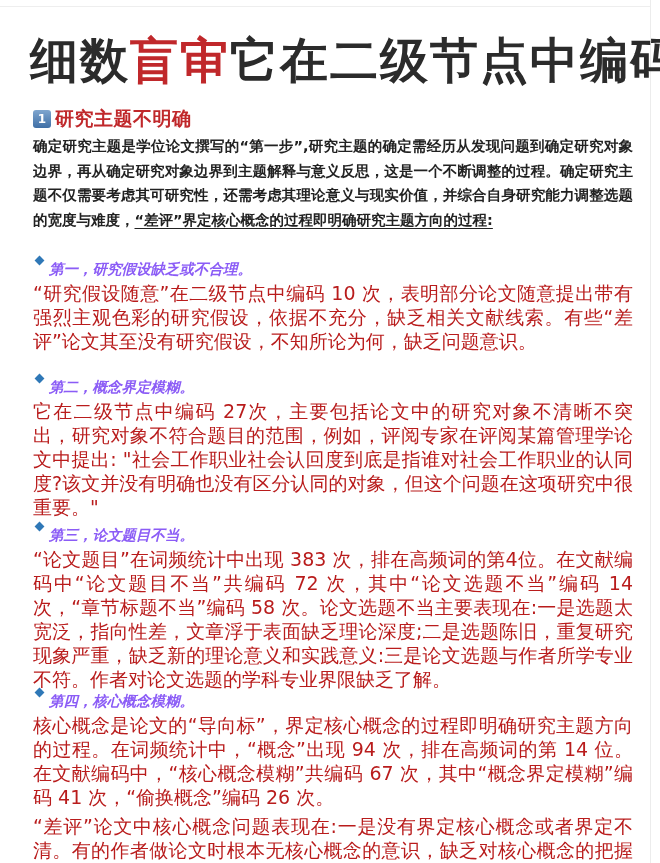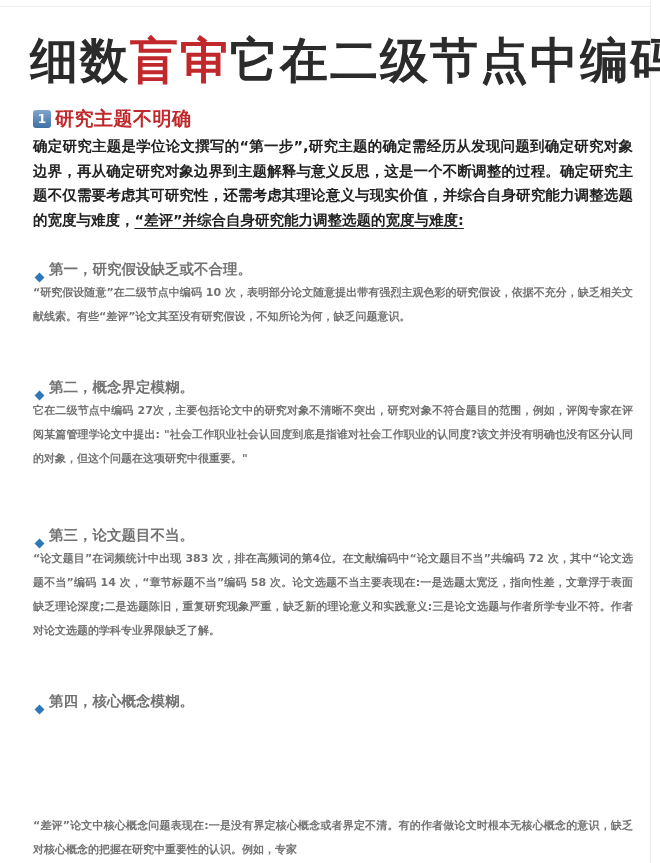--- a/index.html
+++ b/index.html
@@ -31,30 +31,29 @@
     background: linear-gradient(180deg, #7fa6cf 0%, #3f6fa6 100%);
     color: #fff; font-size: 12px; font-weight: bold;
     display: flex; align-items: center; justify-content: center;
     margin-right: 4px;
   }
   .section-title {
     font-size: 19px; font-weight: bold; color: #c0282b; letter-spacing: 0.5px;
   }
   .block { position: absolute; left: 33px; width: 600px; }
   .para {
-    font-size: 11px; line-height: 24px; margin: 0; text-align: justify;
-    color: #737373;
-    font-weight: bold;
+    font-size: 19px; line-height: 24px; margin: 0; text-align: justify;
+    color: #b91c1c;
   }
   .intro { top: 134px; }
   .intro .para { font-weight: bold; color: #222; font-size: 14.5px; line-height: 24.5px; }
   .underline { text-decoration: underline; text-underline-offset: 3px; }
   .sub-head {
-    display: flex; align-items: flex-end;
-    font-size: 14.5px; font-weight: bold; color: #737373; line-height: 24px;
+    display: flex; align-items: flex-start;
+    font-size: 14.5px; font-weight: bold; color: #8b5cf6; line-height: 24px; font-style: italic;
   }
   .diamond {
     width: 7px; height: 7px; background: #2f78b7; transform: rotate(45deg);
     margin: 0 6px 0 3px; display: inline-block;
   }
   .s1 { top: 257px; }
   .s2 { top: 375px; }
   .s3 { top: 523px; }
   .s4 { top: 689px; }
   .s5 { top: 814px; }
@@ -68,21 +67,21 @@
 <div class="title">
   <span>细数</span><span class="hl">盲审</span><span>它在二级节点中编码</span>
 </div>
 
 <div class="section-head">
   <span class="num-badge">1</span>
   <span class="section-title">研究主题不明确</span>
 </div>
 
 <div class="block intro">
-  <p class="para"><span>确定研究主题是学位论文撰写的“第一步”,研究主题的确定需经历从发现问题到确定研究对象边界，再从确定研究对象边界到主题解释与意义反思，这是一个不断调整的过程。确定研究主题不仅需要考虑其可研究性，还需考虑其理论意义与现实价值，并综合自身研究能力调整选题的宽度与难度，</span><span class="underline">“差评”并综合自身研究能力调整选题的宽度与难度:</span></p>
+  <p class="para"><span>确定研究主题是学位论文撰写的“第一步”,研究主题的确定需经历从发现问题到确定研究对象边界，再从确定研究对象边界到主题解释与意义反思，这是一个不断调整的过程。确定研究主题不仅需要考虑其可研究性，还需考虑其理论意义与现实价值，并综合自身研究能力调整选题的宽度与难度，</span><span class="underline">“差评”界定核心概念的过程即明确研究主题方向的过程:</span></p>
 </div>
 
 <div class="block s1">
   <div class="sub-head">
     <span class="diamond"></span>
     <span>第一，研究假设缺乏或不合理。</span>
   </div>
   <p class="para">“研究假设随意”在二级节点中编码 10 次，表明部分论文随意提出带有强烈主观色彩的研究假设，依据不充分，缺乏相关文献线索。有些“差评”论文其至没有研究假设，不知所论为何，缺乏问题意识。</p>
 </div>
 
@@ -100,17 +99,18 @@
     <span>第三，论文题目不当。</span>
   </div>
   <p class="para">“论文题目”在词频统计中出现 383 次，排在高频词的第4位。在文献编码中“论文题目不当”共编码 72 次，其中“论文选题不当”编码 14 次，“章节标题不当”编码 58 次。论文选题不当主要表现在:一是选题太宽泛，指向性差，文章浮于表面缺乏理论深度;二是选题陈旧，重复研究现象严重，缺乏新的理论意义和实践意义:三是论文选题与作者所学专业不符。作者对论文选题的学科专业界限缺乏了解。</p>
 </div>
 
 <div class="block s4">
   <div class="sub-head">
     <span class="diamond"></span>
     <span>第四，核心概念模糊。</span>
   </div>
+  <p class="para">核心概念是论文的“导向标”，界定核心概念的过程即明确研究主题方向的过程。在词频统计中，“概念”出现 94 次，排在高频词的第 14 位。在文献编码中，“核心概念模糊”共编码 67 次，其中“概念界定模糊”编码 41 次，“偷换概念”编码 26 次。</p>
 </div>
 
 <div class="block s5">
   <p class="para">“差评”论文中核心概念问题表现在:一是没有界定核心概念或者界定不清。有的作者做论文时根本无核心概念的意识，缺乏对核心概念的把握在研究中重要性的认识。例如，专家</p>
 </div>
 
 </body></html>

